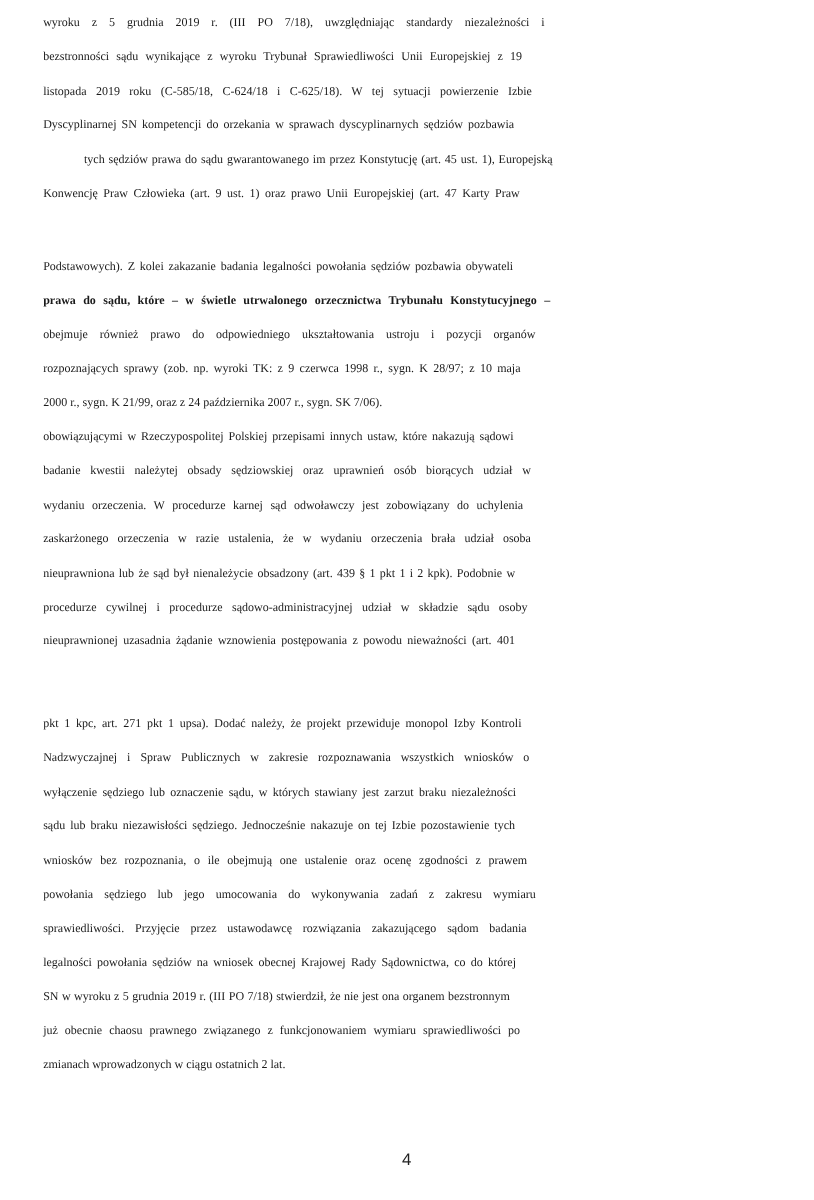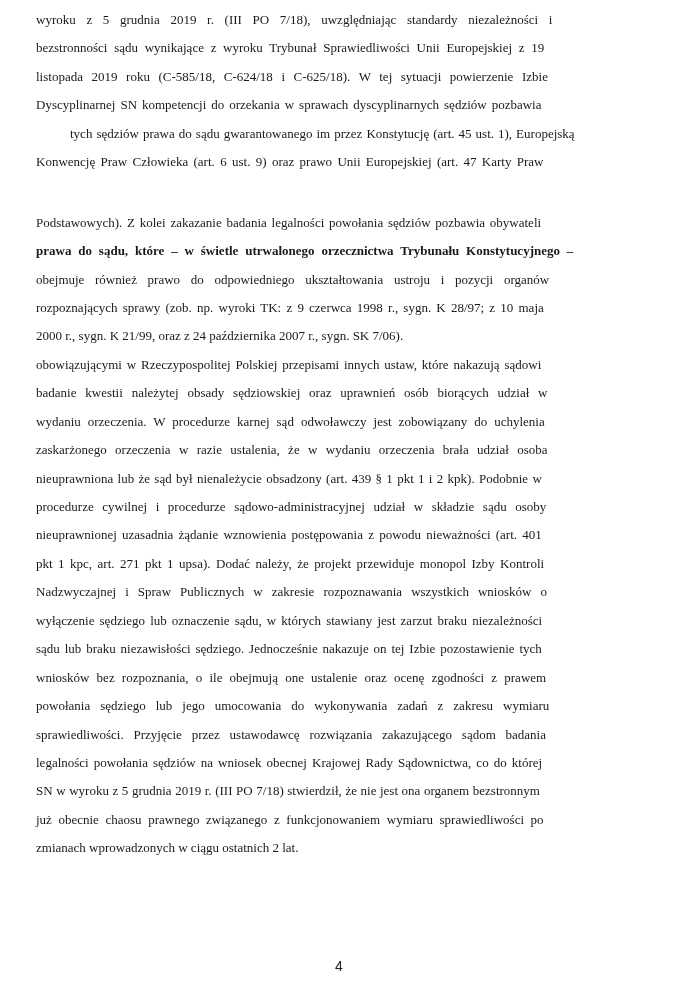--- a/index.html
+++ b/index.html
@@ -3,21 +3,21 @@
 <meta charset="utf-8">
 <style>
   html, body { margin: 0; padding: 0; background: #ffffff; }
   body { width: 678px; height: 1000px; position: relative; overflow: hidden; }
   .page {
     position: absolute; left: 0; top: 0; width: 678px; height: 1000px; background: #fff;
   }
   .text-block {
     position: absolute; left: 36px; top: 6px; width: 592px;
     font-family: "Liberation Serif", "DejaVu Serif", serif;
-    font-size: 13px; color: #1a1a1a;
+    font-size: 10px; color: #1a1a1a;
   }
   .line {
     display: block; height: 28.45px; line-height: 28.45px;
     white-space: nowrap; text-align: justify; text-align-last: justify;
     overflow: visible;
   }
   .line.last { text-align-last: left; }
   .line.indent { padding-left: 48px; }
   .page-number {
     position: absolute; left: 0; width: 678px; top: 958px; text-align: center;
@@ -30,37 +30,37 @@
 
 <div class="page">
   <div class="text-block">
 
     <div>
       <span class="line" style="white-space: nowrap; word-spacing: 7.42057px; text-align: left; text-align-last: left;">wyroku z 5 grudnia 2019 r. (III PO 7/18), uwzględniając standardy niezależności i</span>
       <span class="line" style="white-space: nowrap; word-spacing: 3.46094px; text-align: left; text-align-last: left;">bezstronności sądu wynikające z wyroku Trybunał Sprawiedliwości Unii Europejskiej z 19</span>
       <span class="line" style="white-space: nowrap; word-spacing: 5.32244px; text-align: left; text-align-last: left;">listopada 2019 roku (C-585/18, C-624/18 i C-625/18). W tej sytuacji powierzenie Izbie</span>
       <span class="line" style="white-space: nowrap; word-spacing: 1.72917px; text-align: left; text-align-last: left;">Dyscyplinarnej SN kompetencji do orzekania w sprawach dyscyplinarnych sędziów pozbawia</span>
       <span class="line" style="white-space: nowrap; word-spacing: 0.771635px; text-align: left; text-align-last: left; margin-left: 34px;">tych sędziów prawa do sądu gwarantowanego im przez Konstytucję (art. 45 ust. 1), Europejską</span>
-      <span class="line" style="white-space: nowrap; word-spacing: 2.08259px; text-align: left; text-align-last: left;">Konwencję Praw Człowieka (art. 6 ust. 9) oraz prawo Unii Europejskiej (art. 47 Karty Praw</span>
+      <span class="line" style="white-space: nowrap; word-spacing: 2.08259px; text-align: left; text-align-last: left;">Konwencję Praw Człowieka (art. 9 ust. 1) oraz prawo Unii Europejskiej (art. 47 Karty Praw</span>
       <span class="line" style="white-space: nowrap; word-spacing: 1.49479px; text-align: left; text-align-last: left; margin-top: 32px;">Podstawowych). Z kolei zakazanie badania legalności powołania sędziów pozbawia obywateli</span>
       <span class="line" style="white-space: nowrap; word-spacing: 3.61222px; text-align: right; text-align-last: left; font-weight: bold;">prawa do sądu, które – w świetle utrwalonego orzecznictwa Trybunału Konstytucyjnego –</span>
       <span class="line" style="white-space: nowrap; word-spacing: 7.42014px; text-align: left; text-align-last: left;">obejmuje również prawo do odpowiedniego ukształtowania ustroju i pozycji organów</span>
       <span class="line" style="white-space: nowrap; word-spacing: 1.94531px; text-align: left; text-align-last: left;">rozpoznających sprawy (zob. np. wyroki TK: z 9 czerwca 1998 r., sygn. K 28/97; z 10 maja</span>
       <span class="line last" style="white-space: nowrap;">2000 r., sygn. K 21/99, oraz z 24 października 2007 r., sygn. SK 7/06).</span>
     </div>
 
     <div>
       <span class="line" style="white-space: nowrap; word-spacing: 1.60069px; text-align: left; text-align-last: left;">obowiązującymi w Rzeczypospolitej Polskiej przepisami innych ustaw, które nakazują sądowi</span>
       <span class="line" style="white-space: nowrap; word-spacing: 5.59219px; text-align: left; text-align-last: left;">badanie kwestii należytej obsady sędziowskiej oraz uprawnień osób biorących udział w</span>
       <span class="line" style="white-space: nowrap; word-spacing: 3.74219px; text-align: left; text-align-last: left;">wydaniu orzeczenia. W procedurze karnej sąd odwoławczy jest zobowiązany do uchylenia</span>
       <span class="line" style="white-space: nowrap; word-spacing: 5.09517px; text-align: left; text-align-last: left;">zaskarżonego orzeczenia w razie ustalenia, że w wydaniu orzeczenia brała udział osoba</span>
       <span class="line" style="white-space: nowrap; word-spacing: 1.06342px; text-align: left; text-align-last: left;">nieuprawniona lub że sąd był nienależycie obsadzony (art. 439 § 1 pkt 1 i 2 kpk). Podobnie w</span>
       <span class="line" style="white-space: nowrap; word-spacing: 5.31944px; text-align: left; text-align-last: left;">procedurze cywilnej i procedurze sądowo-administracyjnej udział w składzie sądu osoby</span>
       <span class="line" style="white-space: nowrap; word-spacing: 1.96875px; text-align: left; text-align-last: left;">nieuprawnionej uzasadnia żądanie wznowienia postępowania z powodu nieważności (art. 401</span>
-      <span class="line" style="white-space: nowrap; word-spacing: 2.23542px; text-align: left; text-align-last: left;">pkt 1 kpc, art. 271 pkt 1 upsa). Dodać należy, że projekt przewiduje monopol Izby Kontroli</span>
+      <span class="line" style="white-space: nowrap; word-spacing: 2.23542px; text-align: left; text-align-last: left; margin-top: 40px;">pkt 1 kpc, art. 271 pkt 1 upsa). Dodać należy, że projekt przewiduje monopol Izby Kontroli</span>
       <span class="line" style="white-space: nowrap; word-spacing: 5.78819px; text-align: left; text-align-last: left;">Nadzwyczajnej i Spraw Publicznych w zakresie rozpoznawania wszystkich wniosków o</span>
       <span class="line" style="white-space: nowrap; word-spacing: 1.84659px; text-align: left; text-align-last: left;">wyłączenie sędziego lub oznaczenie sądu, w których stawiany jest zarzut braku niezależności</span>
       <span class="line" style="white-space: nowrap; word-spacing: 1.6108px; text-align: left; text-align-last: left;">sądu lub braku niezawisłości sędziego. Jednocześnie nakazuje on tej Izbie pozostawienie tych</span>
       <span class="line" style="white-space: nowrap; word-spacing: 3.91927px; text-align: left; text-align-last: left;">wniosków bez rozpoznania, o ile obejmują one ustalenie oraz ocenę zgodności z prawem</span>
       <span class="line" style="white-space: nowrap; word-spacing: 6.78125px; text-align: left; text-align-last: left;">powołania sędziego lub jego umocowania do wykonywania zadań z zakresu wymiaru</span>
       <span class="line" style="white-space: nowrap; word-spacing: 6.54464px; text-align: left; text-align-last: left;">sprawiedliwości. Przyjęcie przez ustawodawcę rozwiązania zakazującego sądom badania</span>
       <span class="line" style="white-space: nowrap; word-spacing: 1.83807px; text-align: left; text-align-last: left;">legalności powołania sędziów na wniosek obecnej Krajowej Rady Sądownictwa, co do której</span>
       <span class="line" style="white-space: nowrap; word-spacing: 0.329044px; text-align: left; text-align-last: left;">SN w wyroku z 5 grudnia 2019 r. (III PO 7/18) stwierdził, że nie jest ona organem bezstronnym</span>
       <span class="line" style="white-space: nowrap; word-spacing: 3.33681px; text-align: left; text-align-last: left;">już obecnie chaosu prawnego związanego z funkcjonowaniem wymiaru sprawiedliwości po</span>
       <span class="line last" style="white-space: nowrap;">zmianach wprowadzonych w ciągu ostatnich 2 lat.</span>

